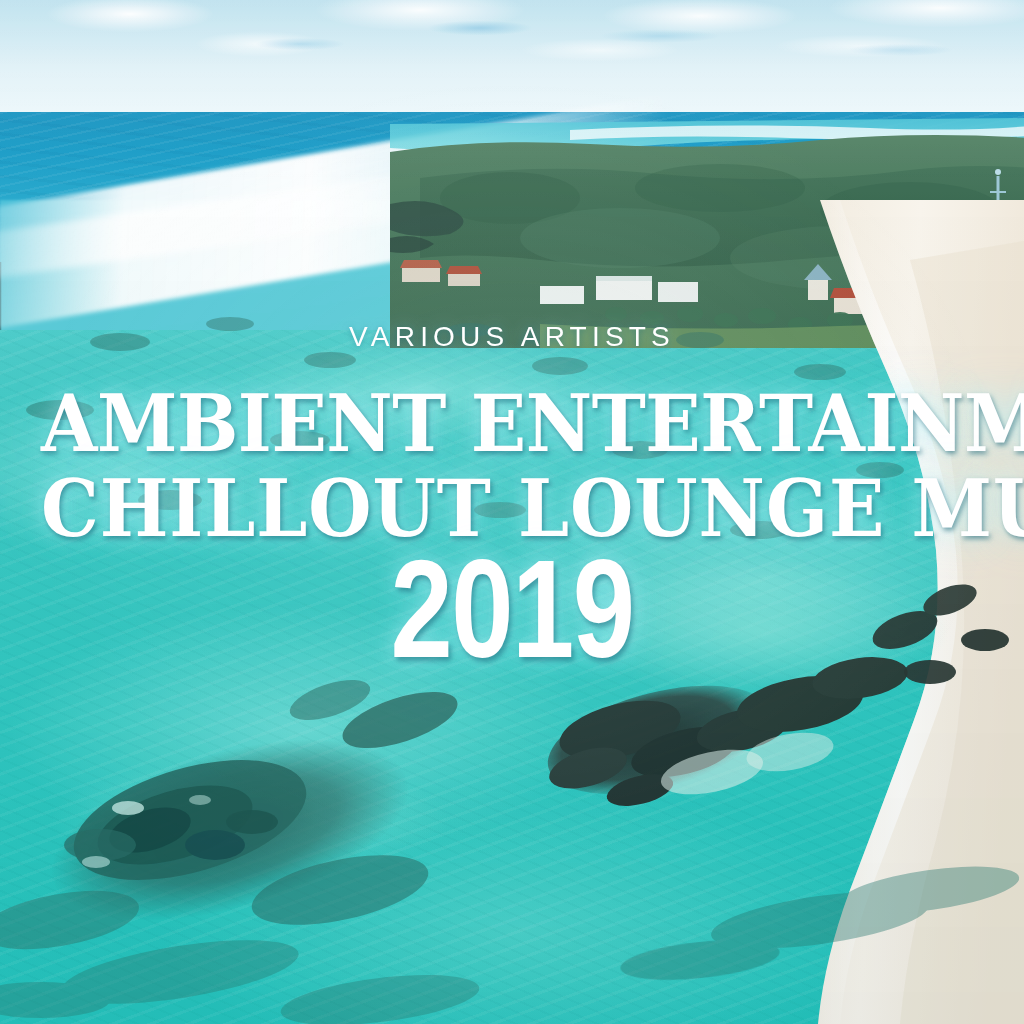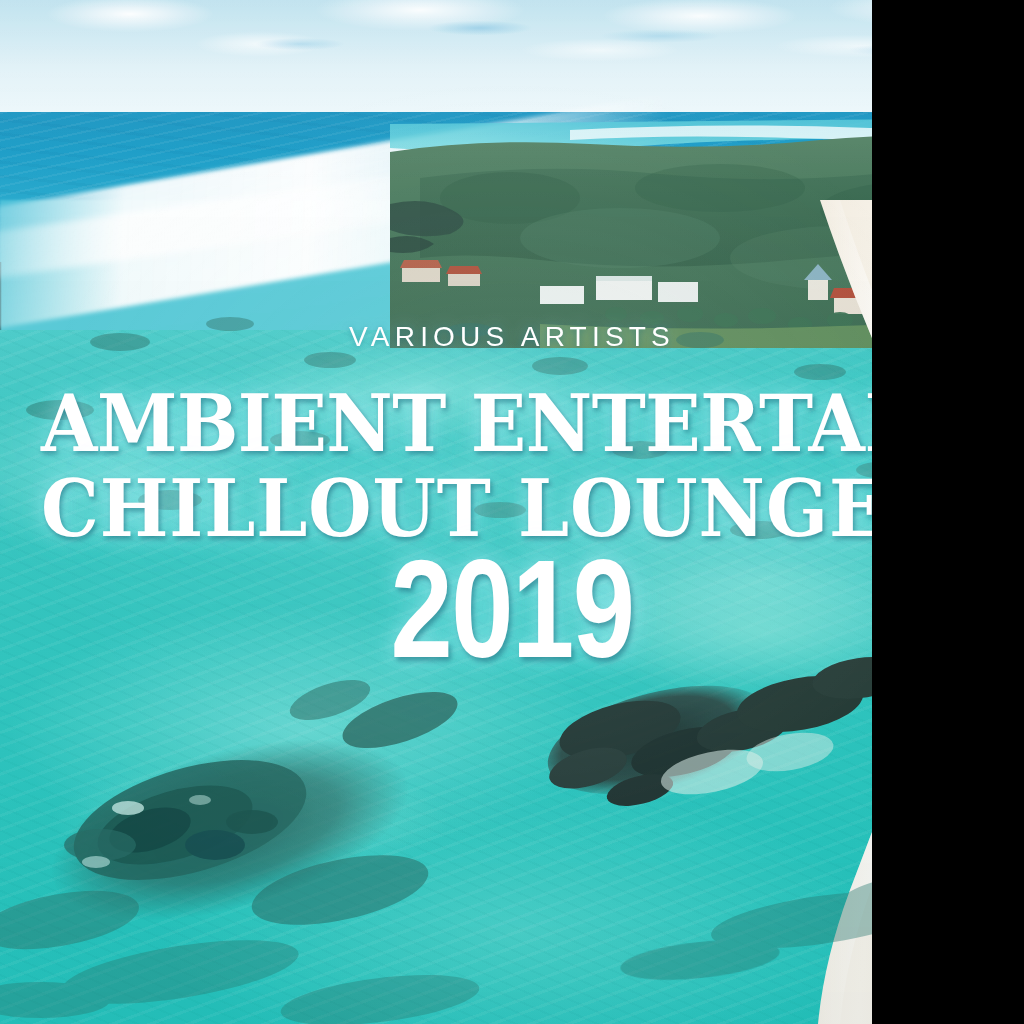--- a/index.html
+++ b/index.html
@@ -1,20 +1,20 @@
 <!DOCTYPE html>
 <html><head>
 <meta charset="utf-8">
 <style>
   * { margin:0; padding:0; box-sizing:border-box; }
   html,body { width:1024px; height:1024px; overflow:hidden; background:#000; }
 
   .cover {
     position:relative;
-    width:872px; height:1024px;
+    width:1024px; height:1024px;
     overflow:hidden;
     font-family:"Liberation Sans", sans-serif;
   }
 
   
   .photo { position:absolute; inset:0; }
 
   
   .sky {
     position:absolute; left:0; top:0; width:1024px; height:118px;

